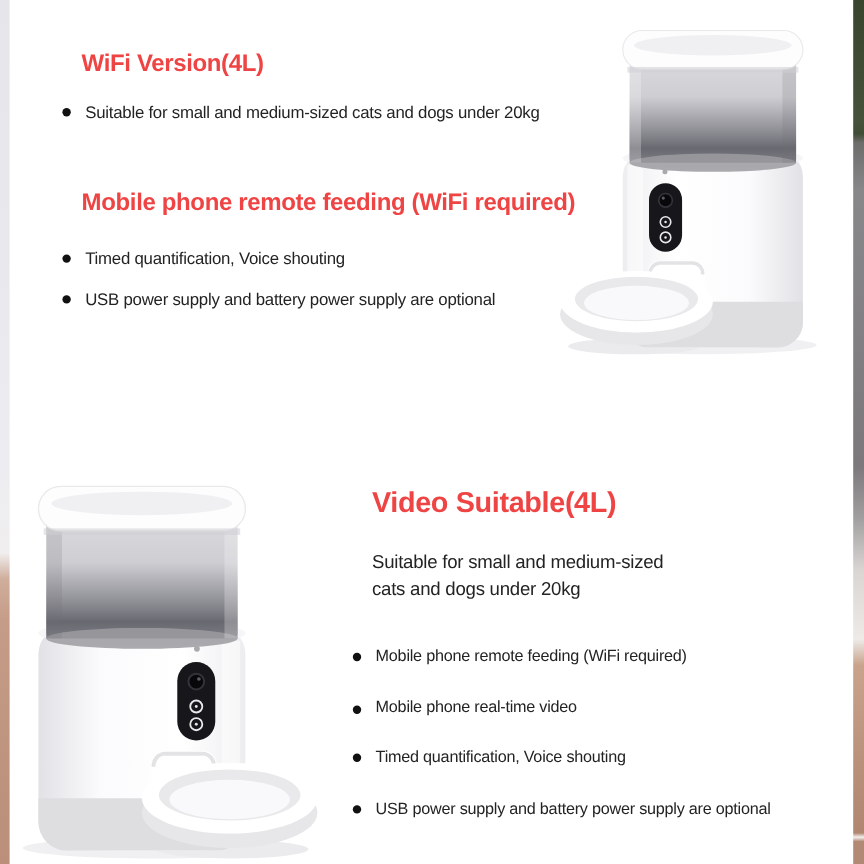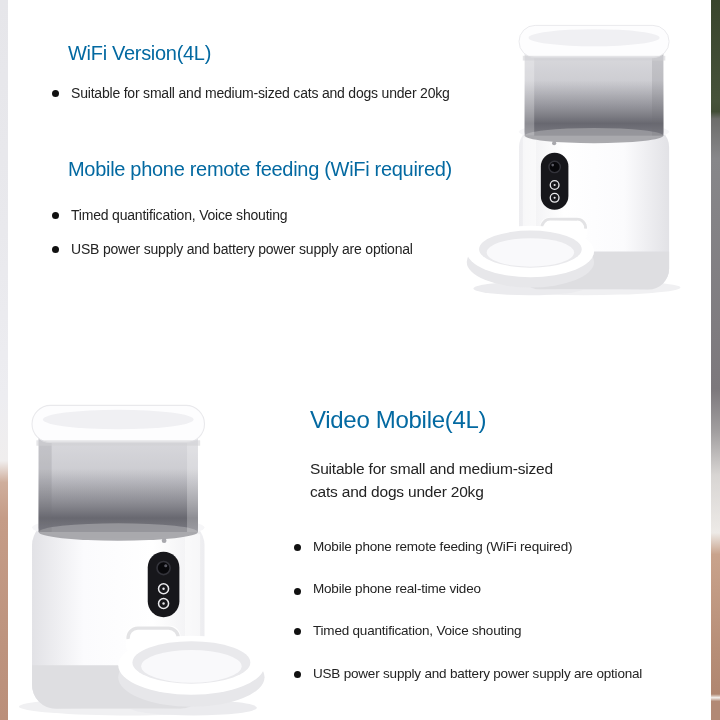--- a/index.html
+++ b/index.html
@@ -27,21 +27,21 @@
     background:linear-gradient(180deg,
       #39452c 0%, #46523a 14%, #424d36 15.5%,
       #6d6d6b 16.5%, #87878a 22%, #7c787c 54%,
       #a29fa0 60%, #d8d5d3 66%, #edeae7 74%,
       #c9a38c 77%, #b78e77 90%, #b08670 96.4%,
       #f3f0ed 96.9%, #b28975 97.4%, #b28975 100%);
   }
 
   
   .h-main {
-    font-weight:400; color:#0369a1;
+    font-weight:700; color:#ef4444;
     letter-spacing:-0.3px; white-space:nowrap;
   }
   .bullet-row {
     display:flex; align-items:flex-start;
     white-space:nowrap;
   }
   .dot {
     width:7px; height:7px; border-radius:50%;
     background:#111; flex:0 0 7px; margin-top:5px;
   }
@@ -153,21 +153,21 @@
   </svg>
 
   <svg id="feeder-wifi" class="feeder-img" viewBox="0 0 240 300" role="img">
     <use href="#feeder-art"></use>
   </svg>
 
   <svg id="feeder-video" class="feeder-img" viewBox="0 0 240 300" role="img">
     <use href="#feeder-art"></use>
   </svg>
 
-  <h1 id="video-title" class="abs h-main">Video Mobile(4L)</h1>
+  <h1 id="video-title" class="abs h-main">Video Suitable(4L)</h1>
 
   <p id="video-sub" class="abs">Suitable for small and medium-sized cats and dogs under 20kg</p>
 
   <div id="video-b1" class="abs bullet-row video-bullet">
     <span class="dot"></span>
     <span class="bullet-text">Mobile phone remote feeding (WiFi required)</span>
   </div>
 
   <div id="video-b2" class="abs bullet-row video-bullet">
     <span class="dot"></span>

